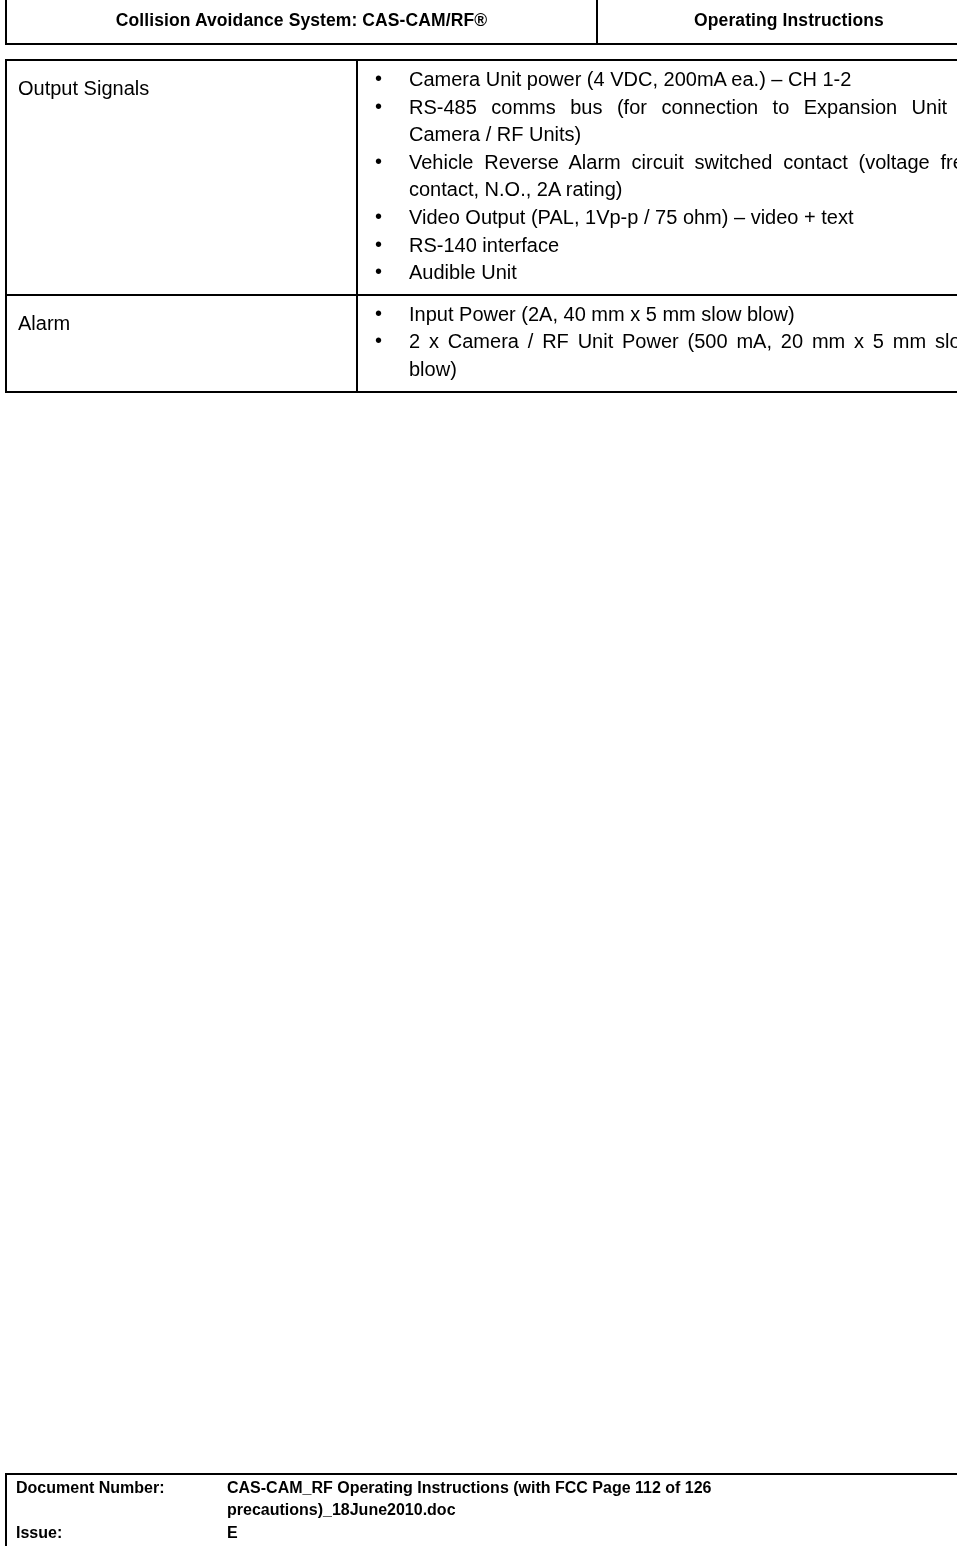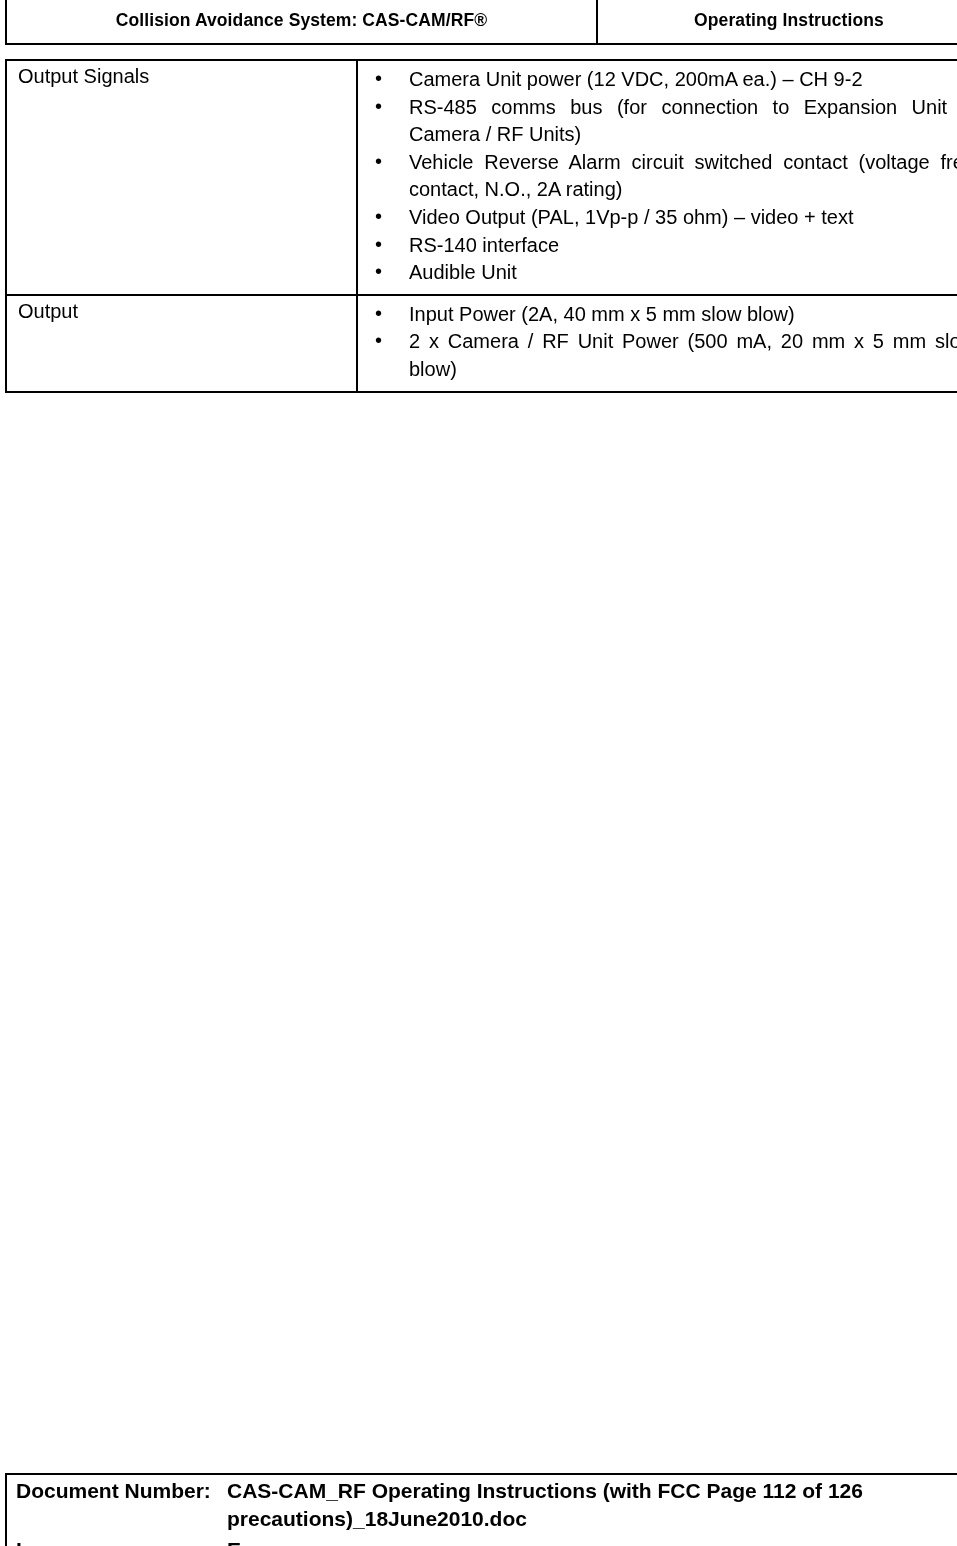--- a/index.html
+++ b/index.html
@@ -59,21 +59,21 @@
   .spec-table td {
     border: 2px solid #000000;
     vertical-align: top;
     font-size: 20px;
     line-height: 1.38;
     padding: 5px 8px 7px 8px;
   }
   .spec-table td.label-cell {
     width: 330px;
     padding-left: 11px;
-    padding-top: 2px;
+    padding-top: 14px;
   }
   .spec-table td.content-cell {
     width: 617px;
     padding-left: 0;
     padding-right: 9px;
   }
 
   ul.bullets {
     margin: 0;
     padding: 0;
@@ -112,21 +112,21 @@
     left: 5px;
     top: 1473px;
     width: 947px;
     border-collapse: collapse;
     table-layout: fixed;
   }
   .footer-table td {
     border: 2px solid #000000;
     border-top-width: 2px;
     border-bottom-width: 2px;
-    font-size: 21px;
+    font-size: 16px;
     font-weight: bold;
     line-height: 1.35;
     vertical-align: top;
     padding: 2px 6px 2px 9px;
   }
   .footer-table td.f-label {
     width: 205px;
     border-right: none;
   }
   .footer-table td.f-value {
@@ -161,42 +161,42 @@
     </tbody>
   </table>
 
   <table class="spec-table">
     <tbody>
       <tr>
         <td class="label-cell">Output Signals</td>
         <td class="content-cell">
           <ul class="bullets">
             <li class="nojust">
-              <span>Camera Unit power (12 VDC, 200mA ea.) – CH 9-2</span>
+              <span>Camera Unit power (4 VDC, 200mA ea.) – CH 1-2</span>
             </li>
             <li class="just">
               <span class="j">RS-485 comms bus (for connection to Expansion Unit &amp; Camera / RF Units)</span>
             </li>
             <li class="just">
               <span class="j">Vehicle Reverse Alarm circuit switched contact (voltage free contact, N.O., 2A rating)</span>
             </li>
             <li class="nojust">
-              <span>Video Output (PAL, 1Vp-p / 35 ohm) – video + text</span>
+              <span>Video Output (PAL, 1Vp-p / 75 ohm) – video + text</span>
             </li>
             <li class="nojust">
               <span>RS-140 interface</span>
             </li>
             <li class="nojust">
               <span>Audible Unit</span>
             </li>
           </ul>
         </td>
       </tr>
       <tr>
-        <td class="label-cell">Output</td>
+        <td class="label-cell">Alarm</td>
         <td class="content-cell">
           <ul class="bullets">
             <li class="nojust">
               <span>Input Power (2A, 40 mm x 5 mm slow blow)</span>
             </li>
             <li class="just">
               <span class="j">2 x Camera / RF Unit Power (500 mA, 20 mm x 5 mm slow blow)</span>
             </li>
           </ul>
         </td>

